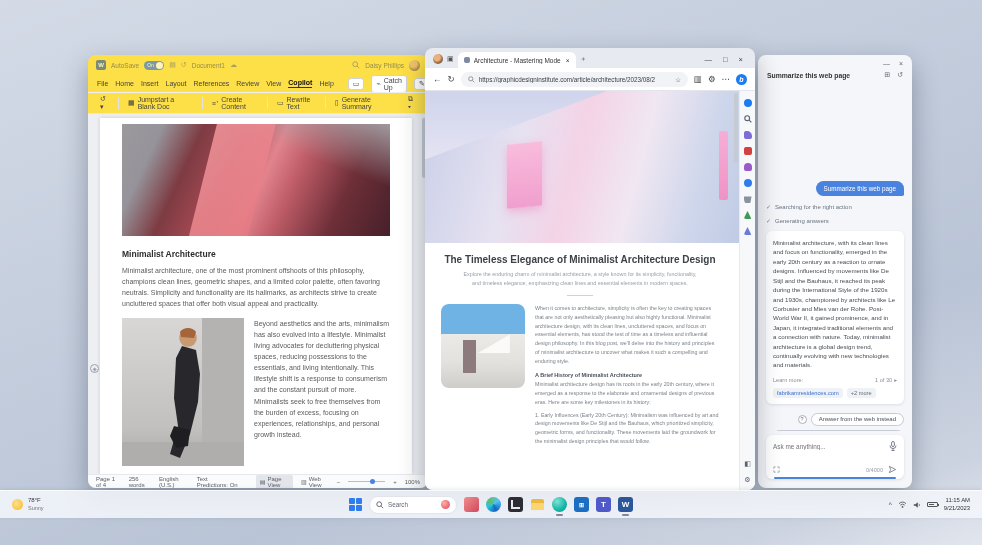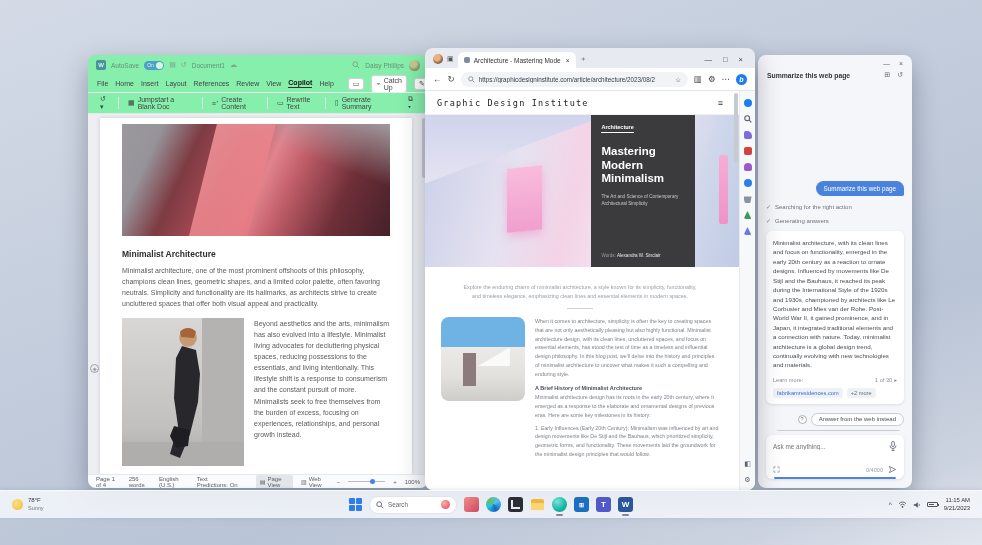--- a/index.html
+++ b/index.html
@@ -2,21 +2,21 @@
 <html><head>
 <meta charset="utf-8">
 <style>
 * { margin:0; padding:0; box-sizing:border-box; }
 html,body { width:982px; height:545px; overflow:hidden; }
 body {
   font-family:"Liberation Sans",sans-serif;
   background:linear-gradient(160deg,#d4dbe7 0%,#c6cfde 35%,#b9c4d6 70%,#ccd3e0 90%,#e2e6ee 100%);
   position:relative; color:#333;
 }
-.window { position:absolute; background:#86efac; border-radius:8px; box-shadow:0 10px 26px rgba(25,35,55,.35); overflow:hidden; }
+.window { position:absolute; background:#fde047; border-radius:8px; box-shadow:0 10px 26px rgba(25,35,55,.35); overflow:hidden; }
 
 
 #word { left:88px; top:55px; width:340px; height:433px; z-index:2; display:flex; flex-direction:column; }
 .w-title { height:20px; display:flex; align-items:center; gap:5px; padding:0 8px; font-size:6.5px; color:#555; opacity:.62; }
 .w-appicon { width:10px; height:10px; background:#2b579a; border-radius:2px; color:#fff; font-size:6px; font-weight:bold; display:flex; align-items:center; justify-content:center; }
 .toggle { width:20px; height:9px; background:#2f6fde; border-radius:5px; position:relative; color:#fff; font-size:5px; display:flex; align-items:center; padding-left:3px; }
 .toggle::after { content:""; position:absolute; right:1px; top:1px; width:7px; height:7px; background:#fff; border-radius:50%; }
 .tiny-ico { font-size:7px; color:#777; }
 .avatar { width:11px; height:11px; border-radius:50%; background:radial-gradient(circle at 40% 35%,#e8b27d 0 35%,#9a6a4a 60%,#6d4a34 100%); }
 .w-menu { height:17px; display:flex; align-items:center; gap:7px; padding:0 9px; font-size:7px; color:#444; }
@@ -298,36 +298,27 @@
       <span class="u">https://graphicdesigninstitute.com/article/architecture/2023/08/2</span>
       <span>☆</span>
     </div>
     <span class="nav-ico">▥</span>
     <span class="nav-ico">⚙</span>
     <span class="nav-ico">⋯</span>
     <div class="bing">b</div>
   </div>
 
   <div class="e-body">
-    <div class="site-head">
-      <span class="brand">Graphic Design Institute</span>
-      <span class="burger">≡</span>
-    </div>
     <div class="hero">
       <div class="ceil"></div>
       <div class="cube"></div>
       <div class="pillar"></div>
-      <div class="hero-panel">
-        <span class="hero-tag">Architecture</span>
-        <div class="hero-title">Mastering Modern Minimalism</div>
-        <div class="hero-sub">The Art and Science of Contemporary Architectural Simplicity</div>
-        <div class="hero-by"><span>Words:</span> <b>Alexandra W. Sinclair</b></div>
-      </div>
     </div>
     <div class="article">
+      <div class="art-h">The Timeless Elegance of Minimalist Architecture Design</div>
       <div class="art-deck">Explore the enduring charm of minimalist architecture, a style known for its simplicity, functionality, and timeless elegance, emphasizing clean lines and essential elements in modern spaces.</div>
       <div class="art-div"></div>
       <div class="art-row">
         <div class="art-img"></div>
         <div class="art-txt">
           <p>When it comes to architecture, simplicity is often the key to creating spaces that are not only aesthetically pleasing but also highly functional. Minimalist architecture design, with its clean lines, uncluttered spaces, and focus on essential elements, has stood the test of time as a timeless and influential design philosophy. In this blog post, we'll delve into the history and principles of minimalist architecture to uncover what makes it such a compelling and enduring style.</p>
           <h3>A Brief History of Minimalist Architecture</h3>
           <p>Minimalist architecture design has its roots in the early 20th century, where it emerged as a response to the elaborate and ornamental designs of previous eras. Here are some key milestones in its history:</p>
           <p>1. Early Influences (Early 20th Century): Minimalism was influenced by art and design movements like De Stijl and the Bauhaus, which prioritized simplicity, geometric forms, and functionality. These movements laid the groundwork for the minimalist design principles that would follow.</p>
         </div>

